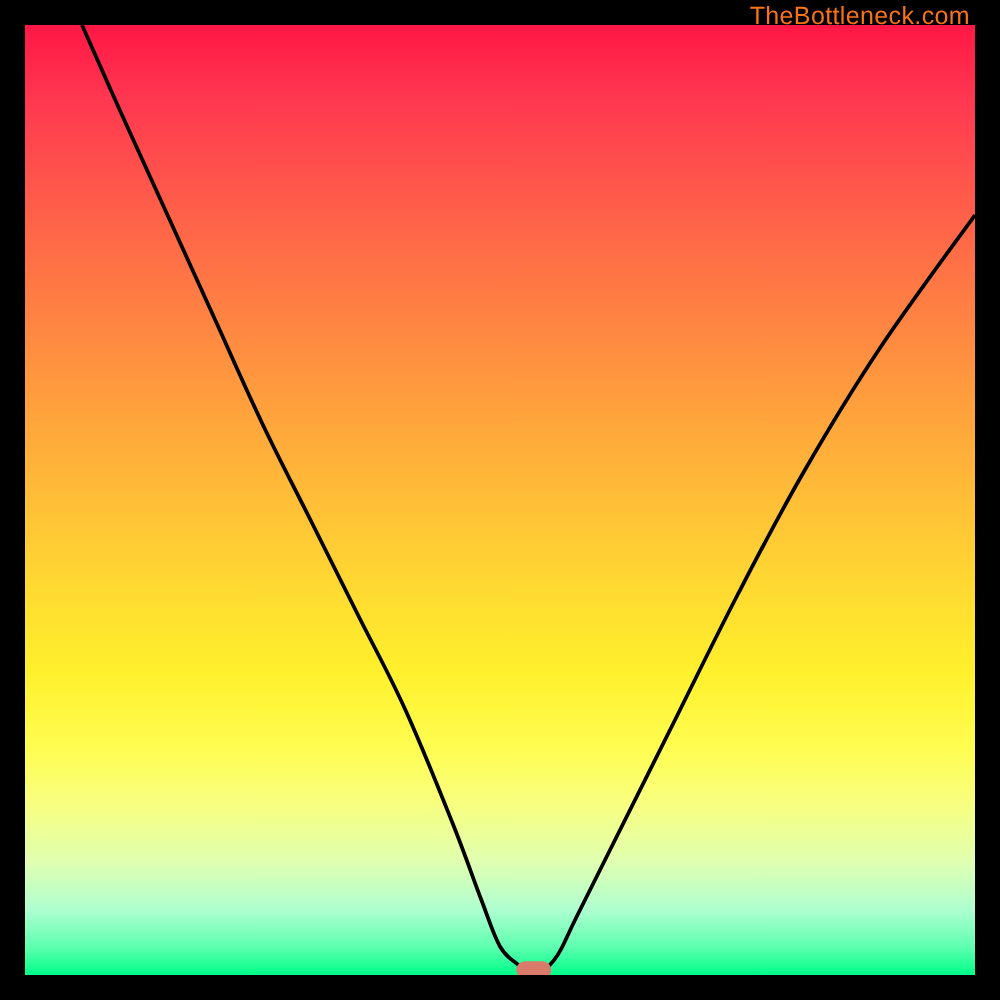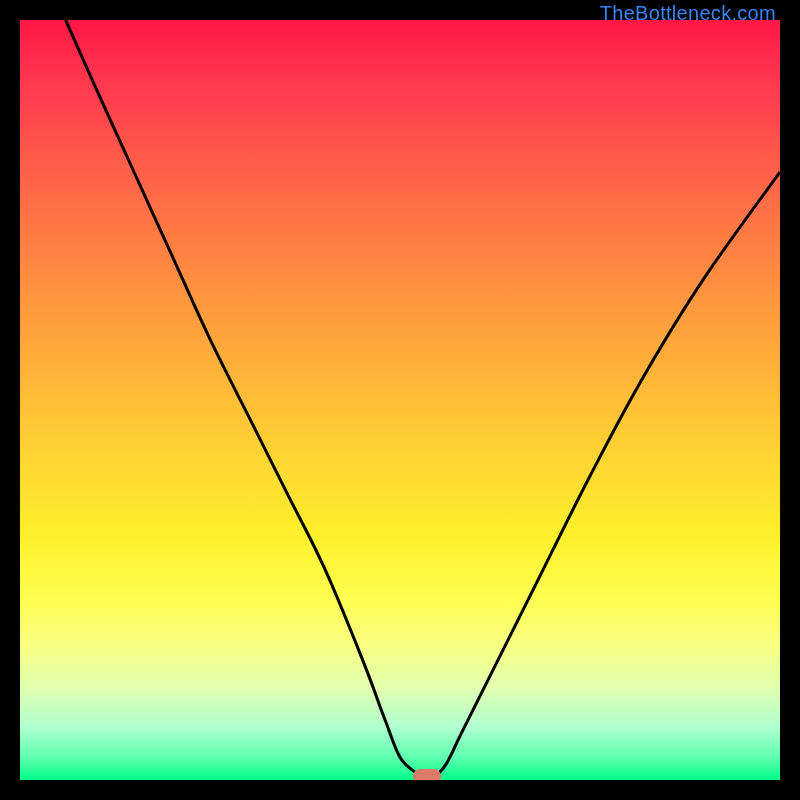--- a/index.html
+++ b/index.html
@@ -59,21 +59,21 @@
     width: 28px;
     height: 14px;
     background: #d97a6a;
     border-radius: 7px;
     transform: translate(-50%, -50%);
   }
   .watermark {
     position: absolute;
     top: 2px;
     right: 24px;
-    color: #3b82f6;
+    color: #f97316;
     font-size: 20px;
     font-weight: 500;
     letter-spacing: 0.3px;
   }
 </style>
 </head>
 <body>
 
 <div class="watermark">TheBottleneck.com</div>
 

